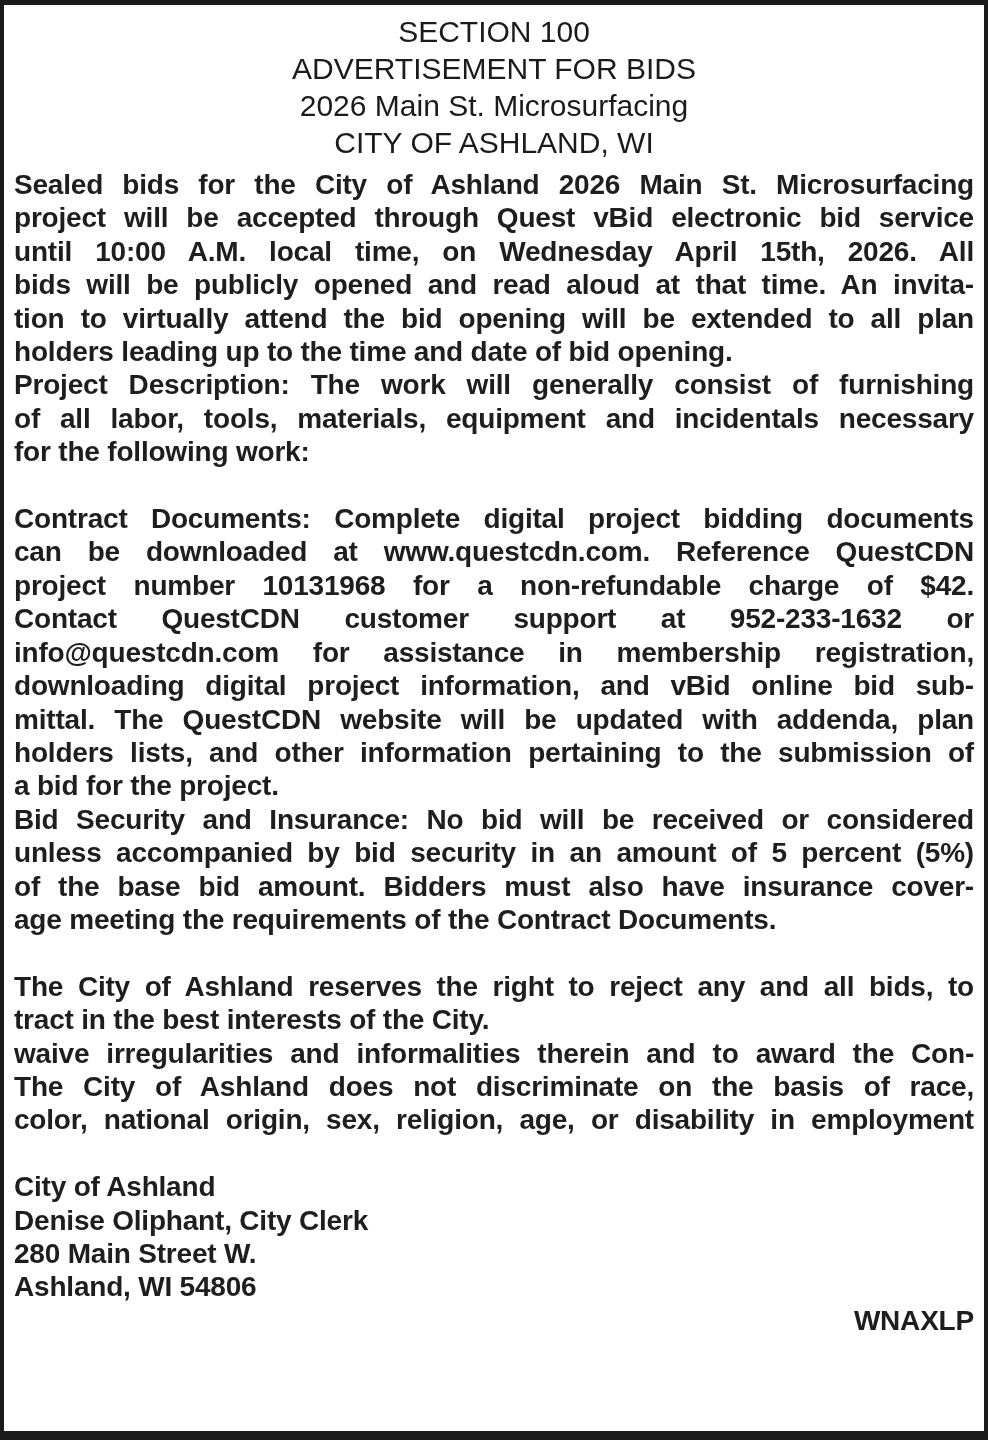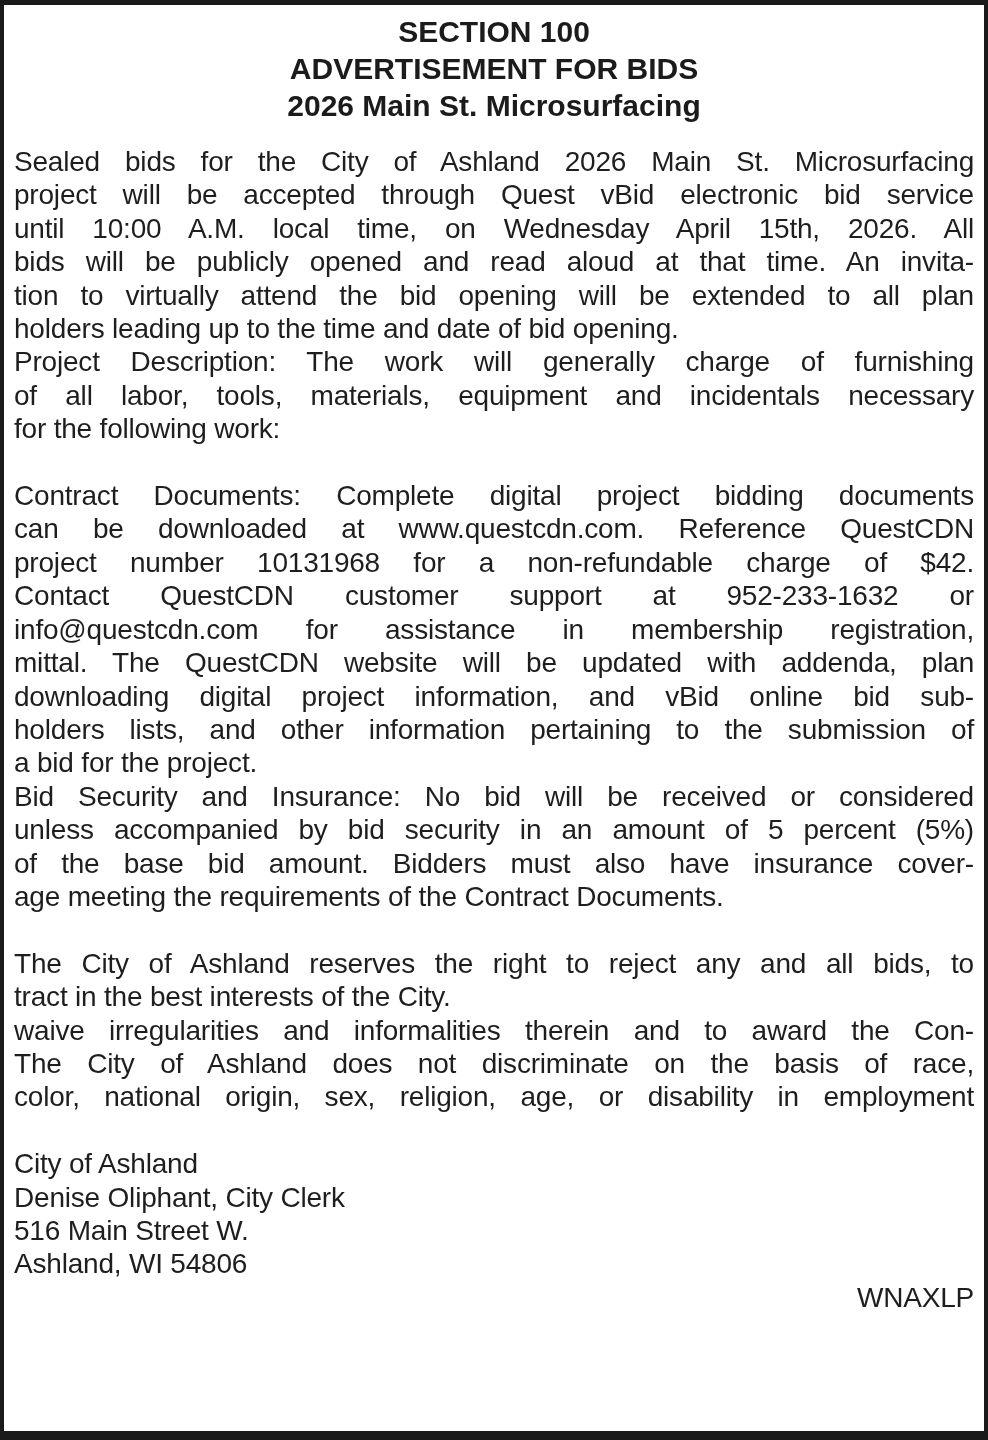--- a/index.html
+++ b/index.html
@@ -16,29 +16,30 @@
     height: 1440px;
     background: #ffffff;
     border-style: solid;
     border-width: 5px 4px 9px 4px;
     border-color: #1a1a1a;
     padding: 8px 10px 0 10px;
     font-family: "Liberation Sans", "DejaVu Sans", sans-serif;
     color: #1e1e1e;
   }
   .title {
-    font-weight: bold;
+    font-weight: normal;
     font-size: 30px;
     line-height: 37px;
     text-align: center;
     letter-spacing: 0px;
     color: #1b1b1b;
   }
   .body-block {
-    margin-top: 21px;
+    margin-top: 7px;
+    font-weight: bold;
   }
   .line {
     font-size: 28px;
     line-height: 33.4px;
     letter-spacing: -0.2px;
     white-space: normal;
   }
   .line.justify {
     text-align: justify;
     text-align-last: justify;
@@ -54,51 +55,52 @@
   }
 </style>
 </head>
 <body>
 
 <div class="notice" style="border-color: rgb(26, 26, 26); color: rgb(30, 30, 30); background: rgb(255, 255, 255);">
   <div class="title">
       <div>SECTION 100</div>
       <div>ADVERTISEMENT FOR BIDS</div>
       <div>2026 Main St. Microsurfacing</div>
+      <div>CITY OF ASHLAND, WI</div>
     </div>
   <div class="body-block">
       <div class="line justify">Sealed bids for the City of Ashland 2026 Main St. Microsurfacing</div>
       <div class="line justify">project will be accepted through Quest vBid electronic bid service</div>
       <div class="line justify">until 10:00 A.M. local time, on Wednesday April 15th, 2026.  All</div>
       <div class="line justify">bids will be publicly opened and read aloud at that time. An invita-</div>
       <div class="line justify">tion to virtually attend the bid opening will be extended to all plan</div>
       <div class="line left">holders leading up to the time and date of bid opening.</div>
-      <div class="line justify">Project Description:  The work will generally charge of furnishing</div>
+      <div class="line justify">Project Description:  The work will generally consist of furnishing</div>
       <div class="line justify">of all labor, tools, materials, equipment and incidentals necessary</div>
       <div class="line left">for the following work:</div>
       <div class="line blank">&nbsp;</div>
       <div class="line justify">Contract Documents:  Complete digital project bidding documents</div>
       <div class="line justify">can be downloaded at www.questcdn.com.  Reference QuestCDN</div>
       <div class="line justify">project number 10131968 for a non-refundable charge of $42.</div>
       <div class="line justify">Contact QuestCDN customer support at 952-233-1632 or</div>
       <div class="line justify">info@questcdn.com for assistance in membership registration,</div>
+      <div class="line justify">downloading digital project information, and vBid online bid sub-</div>
       <div class="line justify">mittal.  The QuestCDN website will be updated with addenda, plan</div>
-      <div class="line justify">downloading digital project information, and vBid online bid sub-</div>
       <div class="line justify">holders lists, and other information pertaining to the submission of</div>
       <div class="line left">a bid for the project.</div>
       <div class="line justify">Bid Security and Insurance:  No bid will be received or considered</div>
       <div class="line justify">unless accompanied by bid security in an amount of 5 percent (5%)</div>
       <div class="line justify">of the base bid amount.  Bidders must also have insurance cover-</div>
       <div class="line left">age meeting the requirements of the Contract Documents.</div>
       <div class="line blank">&nbsp;</div>
       <div class="line justify">The City of Ashland reserves the right to reject any and all bids, to</div>
       <div class="line left">tract in the best interests of the City.</div>
       <div class="line justify">waive irregularities and informalities therein and to award the Con-</div>
       <div class="line justify">The City of Ashland does not discriminate on the basis of race,</div>
       <div class="line justify">color, national origin, sex, religion, age, or disability in employment</div>
       <div class="line blank">&nbsp;</div>
       <div class="line left">City of Ashland</div>
       <div class="line left">Denise Oliphant, City Clerk</div>
-      <div class="line left">516 Main Street W.</div>
+      <div class="line left">280 Main Street W.</div>
       <div class="line left">Ashland, WI 54806</div>
       <div class="line right">WNAXLP</div>
     </div>
 </div>
 
 </body></html>

